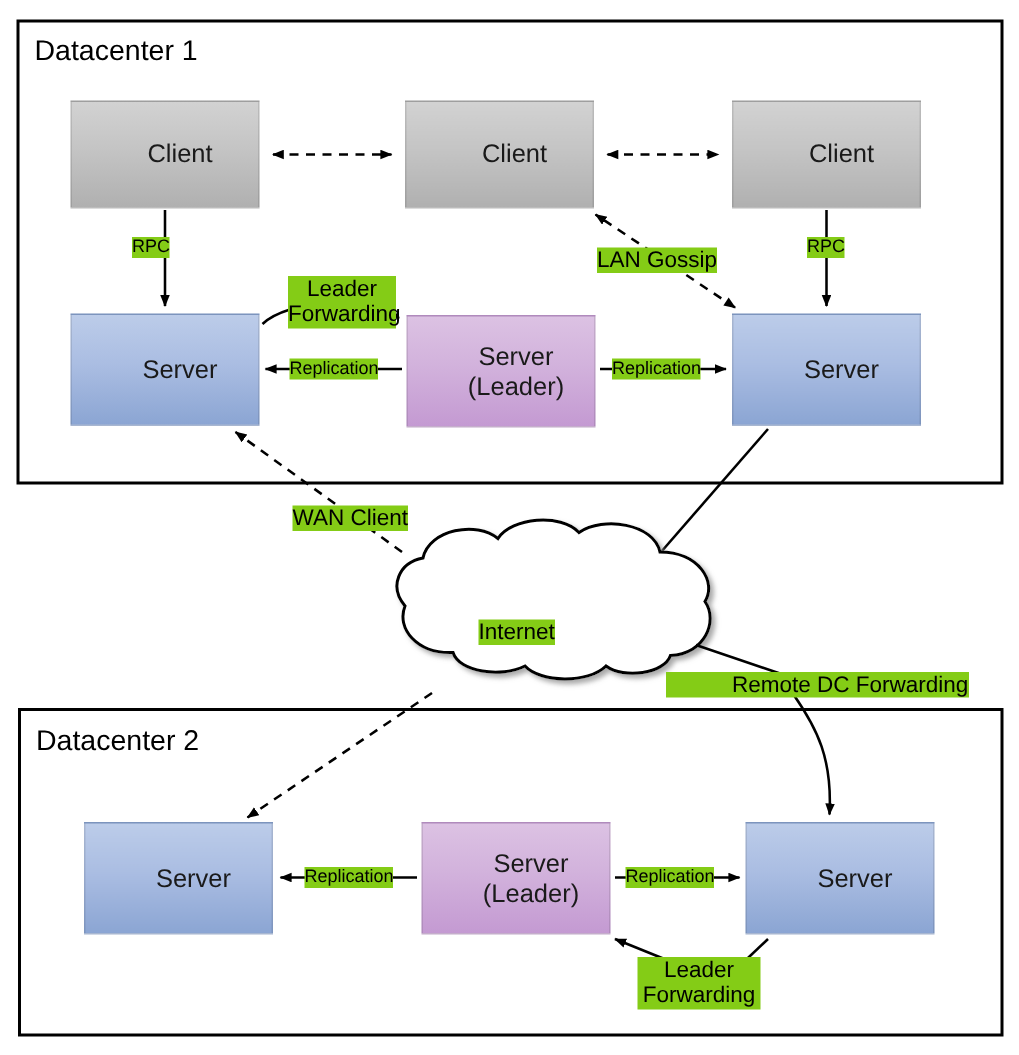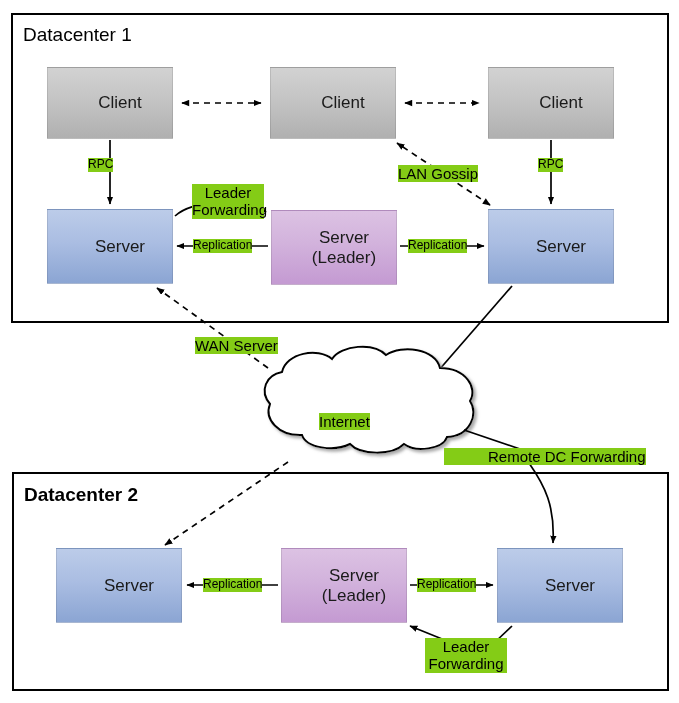--- a/index.html
+++ b/index.html
@@ -38,21 +38,21 @@
   #dc2-frame { left: 12px; top: 472px; width: 657px; height: 219px; }
   .dc-title {
     position: absolute;
     font-size: 19px;
     color: #000000;
     font-family: "Liberation Sans", sans-serif;
     white-space: nowrap;
     letter-spacing: 0px;
   }
   #dc1-title { left: 23px; top: 24px; }
-  #dc2-title { left: 24px; top: 484px; font-weight: bold; }
+  #dc2-title { left: 24px; top: 484px; }
 
   
   .node {
     position: absolute;
     box-sizing: border-box;
     display: flex;
     align-items: center;
     justify-content: center;
     text-align: center;
     font-size: 17px;
@@ -231,21 +231,21 @@
   <div class="edge-label" id="label-rpc-left">RPC</div>
   <div class="edge-label" id="label-rpc-right">RPC</div>
   <div class="edge-label bold" id="label-lan-gossip">LAN Gossip</div>
   <div class="edge-label bold center2" id="label-leader-fwd-1">
     <div>Leader</div>
     <div>Forwarding</div>
   </div>
   <div class="edge-label" id="label-repl-dc1-left">Replication</div>
   <div class="edge-label" id="label-repl-dc1-right">Replication</div>
 
-  <div class="edge-label bold" id="label-wan-gossip">WAN Server</div>
+  <div class="edge-label bold" id="label-wan-gossip">WAN Client</div>
   <div class="edge-label bold" id="label-internet">Internet</div>
   <div class="edge-label bold" id="label-remote-dc">Remote DC Forwarding</div>
 
   <div class="dc-frame" id="dc2-frame"></div>
   <div class="dc-title" id="dc2-title">Datacenter 2</div>
 
   <div class="node server" id="dc2-server-left">
     <span>Server</span>
   </div>
   <div class="node leader" id="dc2-server-leader">

